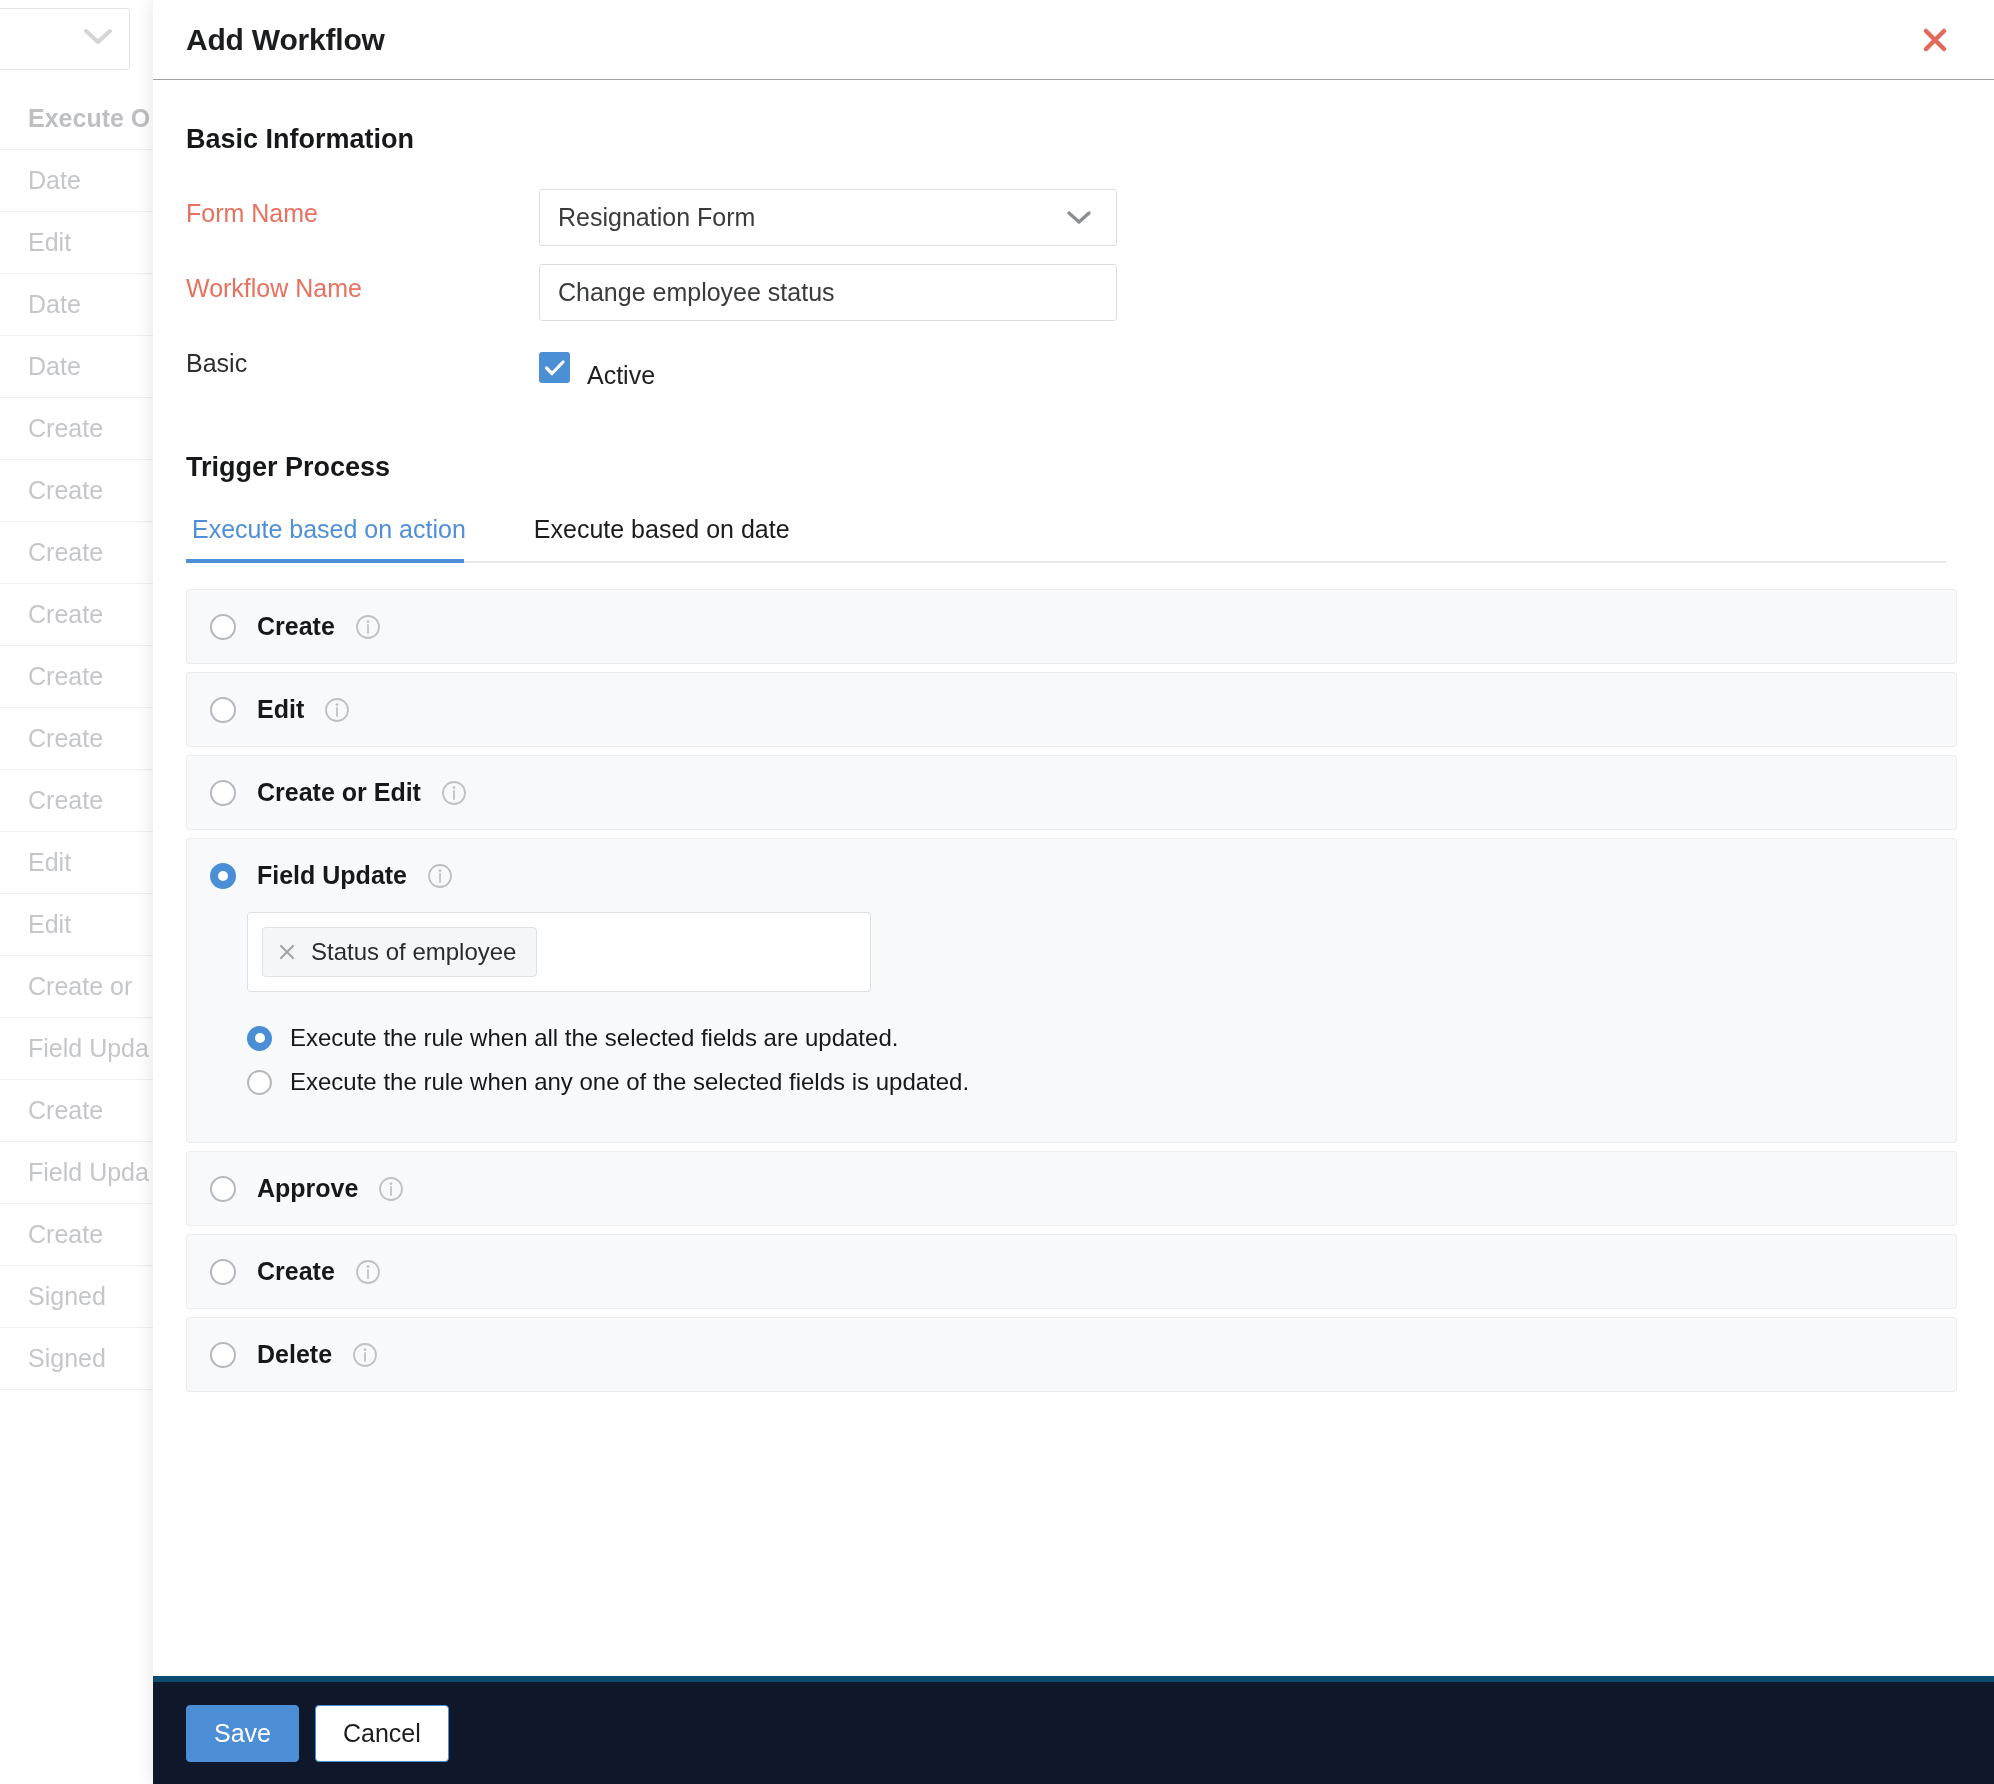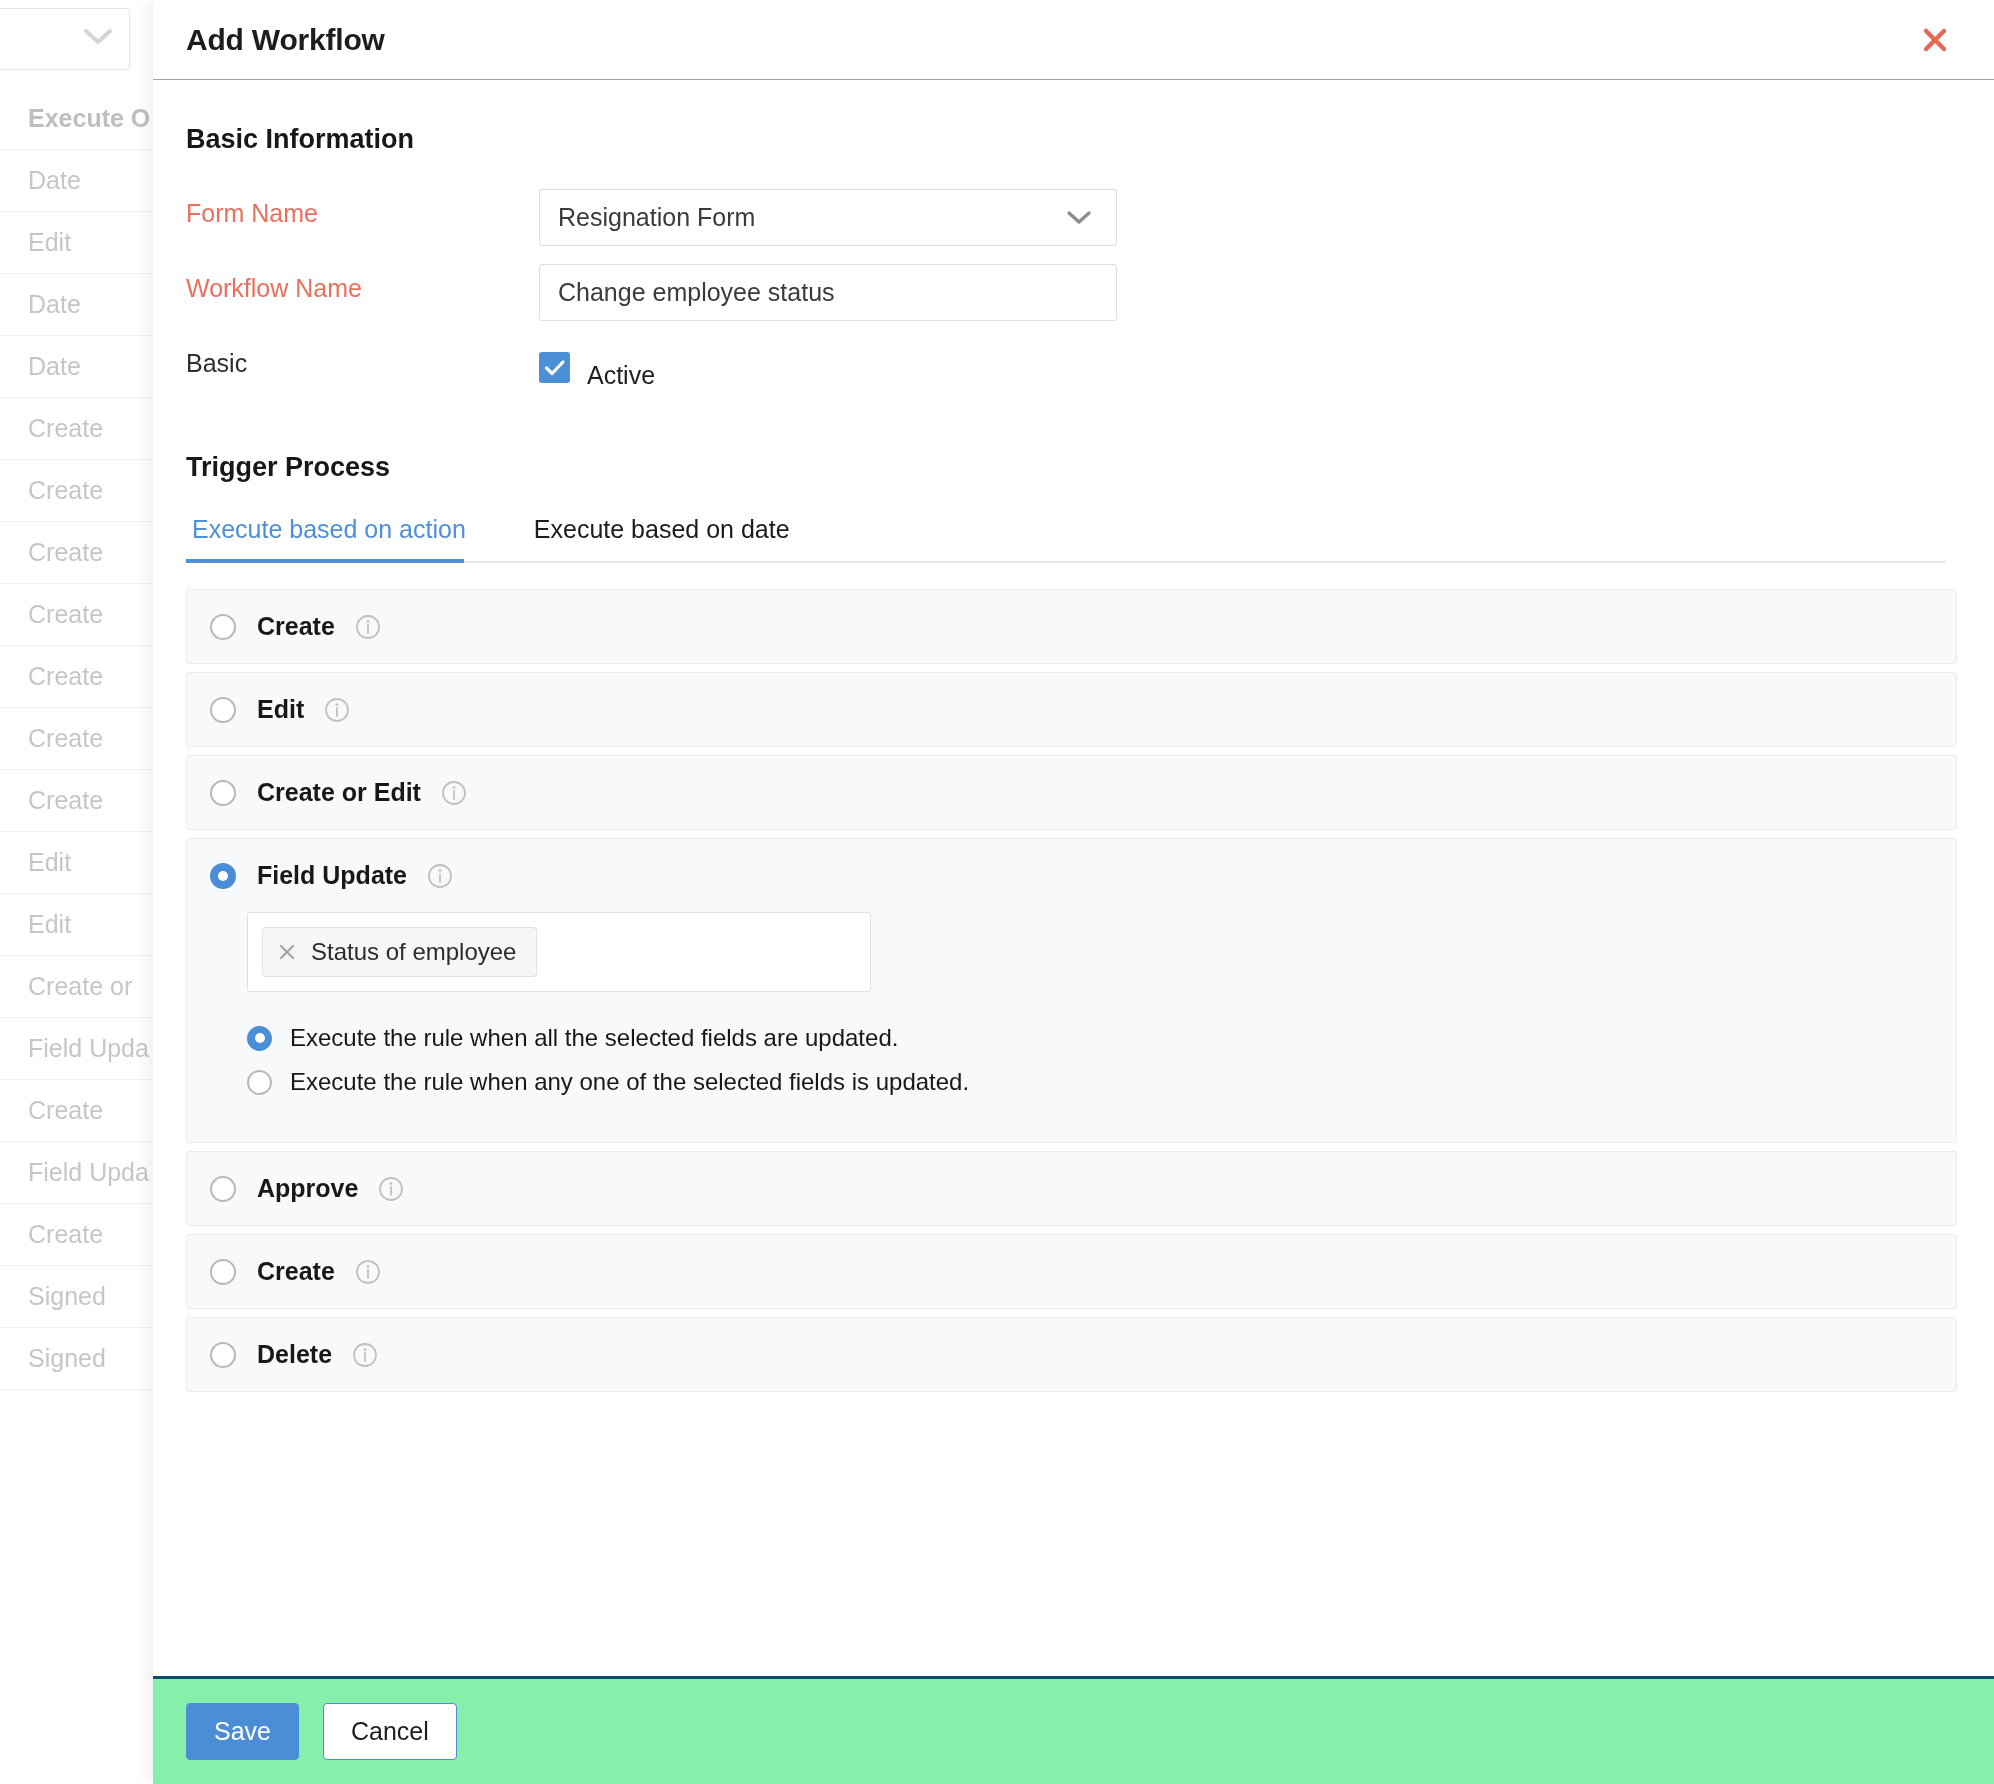--- a/index.html
+++ b/index.html
@@ -254,26 +254,26 @@
     align-items: center;
     margin-bottom: 16px;
     cursor: pointer;
   }
   .sub-radio-row .radio { width: 25px; height: 25px; flex: 0 0 25px; }
   .sub-label { font-size: 24px; color: #17181a; margin-left: 18px; }
 
   
   #modal-footer {
     flex: 0 0 108px;
-    border-top: 3px solid #0c4a6e;
+    border-top: 6px solid #0c4a6e;
     display: flex;
     align-items: center;
     padding-left: 33px;
-    gap: 24px;
-    background: #86efac;
+    gap: 16px;
+    background: #0f172a;
   }
   .btn {
     font-size: 25px;
     font-family: "Liberation Sans", sans-serif;
     height: 57px;
     border-radius: 4px;
     cursor: pointer;
     padding: 0 27px;
   }
   .btn-primary {

